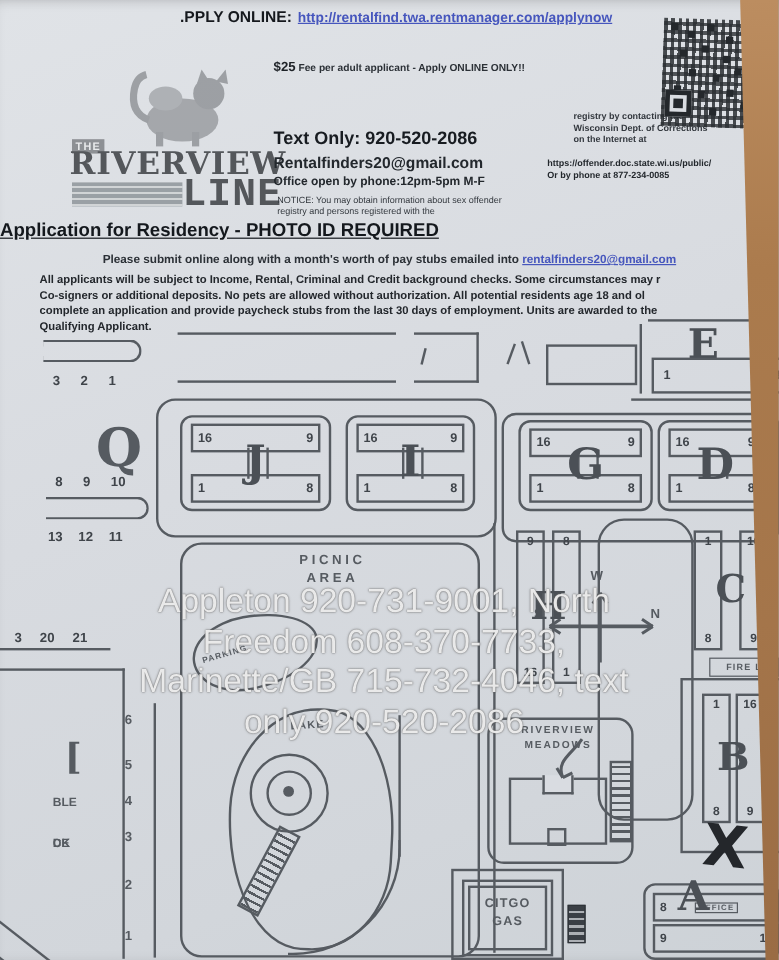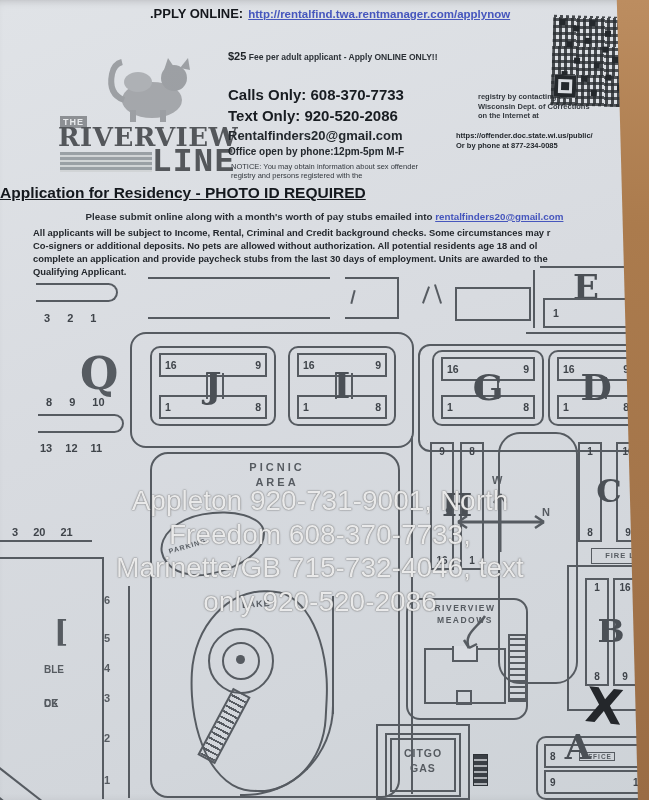--- a/index.html
+++ b/index.html
@@ -102,21 +102,20 @@
       <rect x="36" y="68" width="6" height="12" fill="#8d9094"></rect>
       <rect x="66" y="68" width="6" height="12" fill="#8d9094"></rect>
     </svg>
     <span class="the">THE</span>
     <span class="word1">RIVERVIEW</span>
     <span class="addr"></span>
     <span class="word2">LINE</span>
   </div>
 
   <div class="abs fee"><b>$25</b><span> Fee per adult applicant - Apply ONLINE ONLY!!</span></div>
-  <div class="abs calls">Calls Only: 608-370-7733</div>
   <div class="abs texts">Text Only: 920-520-2086</div>
   <div class="abs email">Rentalfinders20@gmail.com</div>
   <div class="abs hours">Office open by phone:12pm-5pm M-F</div>
   <div class="abs notice">NOTICE: You may obtain information about  sex offender registry and persons registered  with the</div>
   <div class="abs registry">registry by contacting the Wisconsin Dept. of Corrections on the Internet at</div>
   <div class="abs reglink">
     <span>https://offender.doc.state.wi.us/public/</span><br>
     <span>Or by phone at 877-234-0085</span>
   </div>
   <div class="abs qr">

